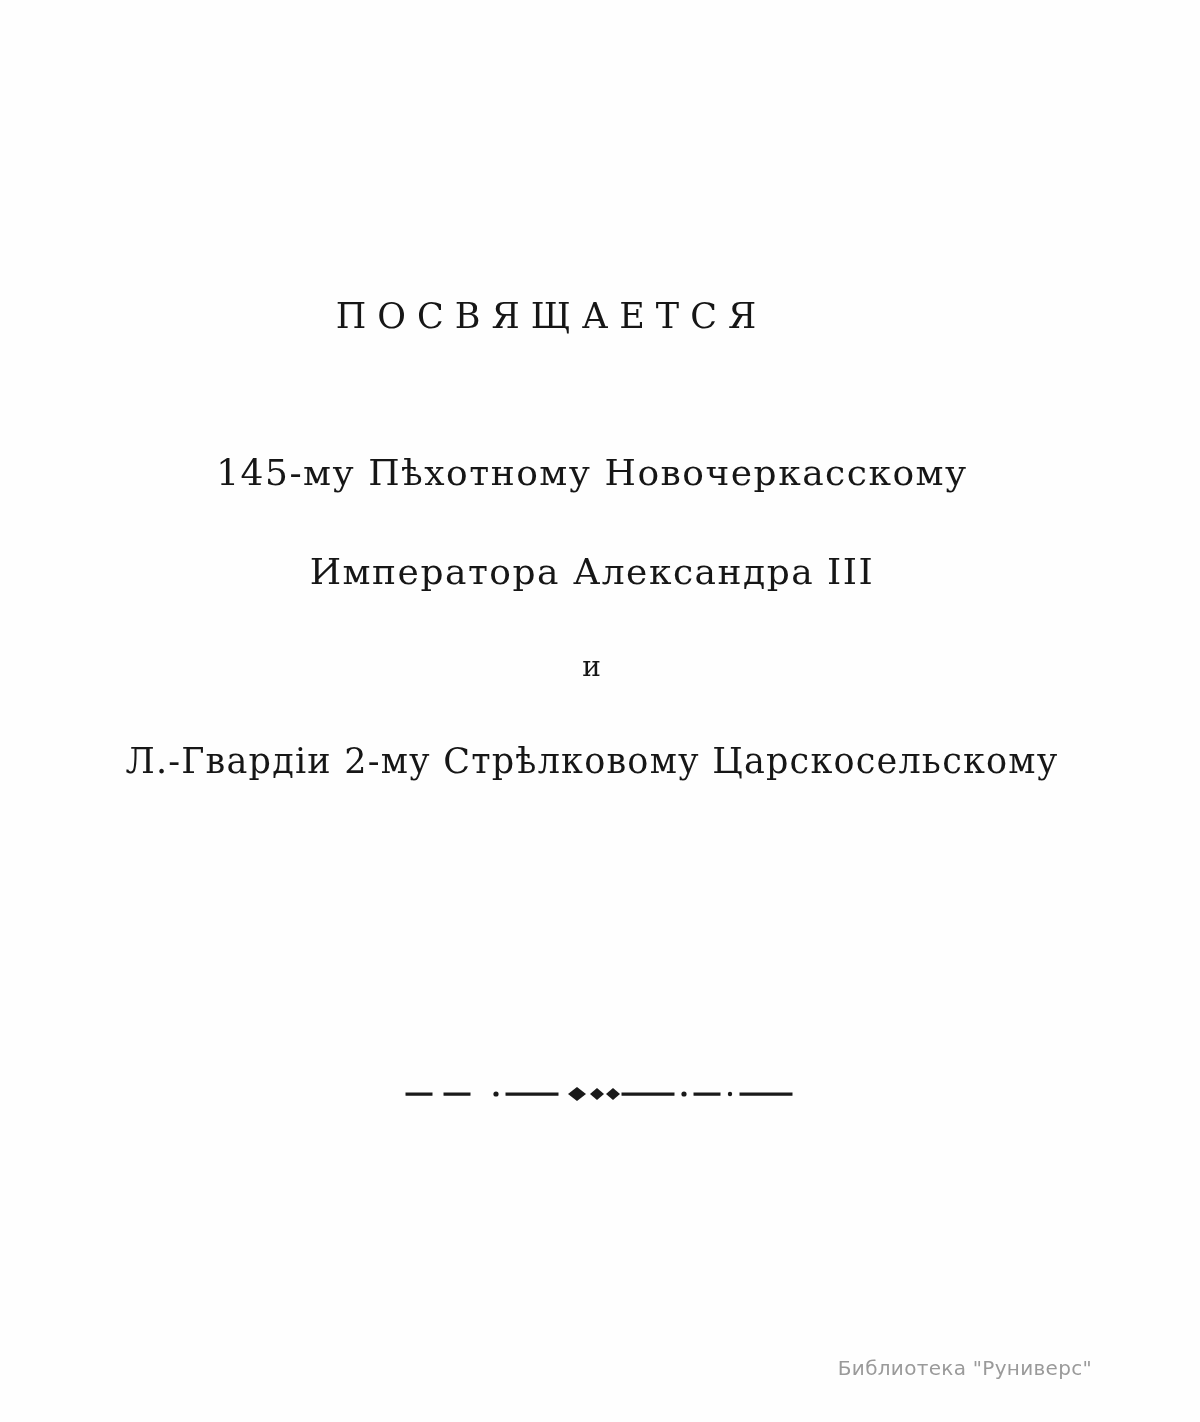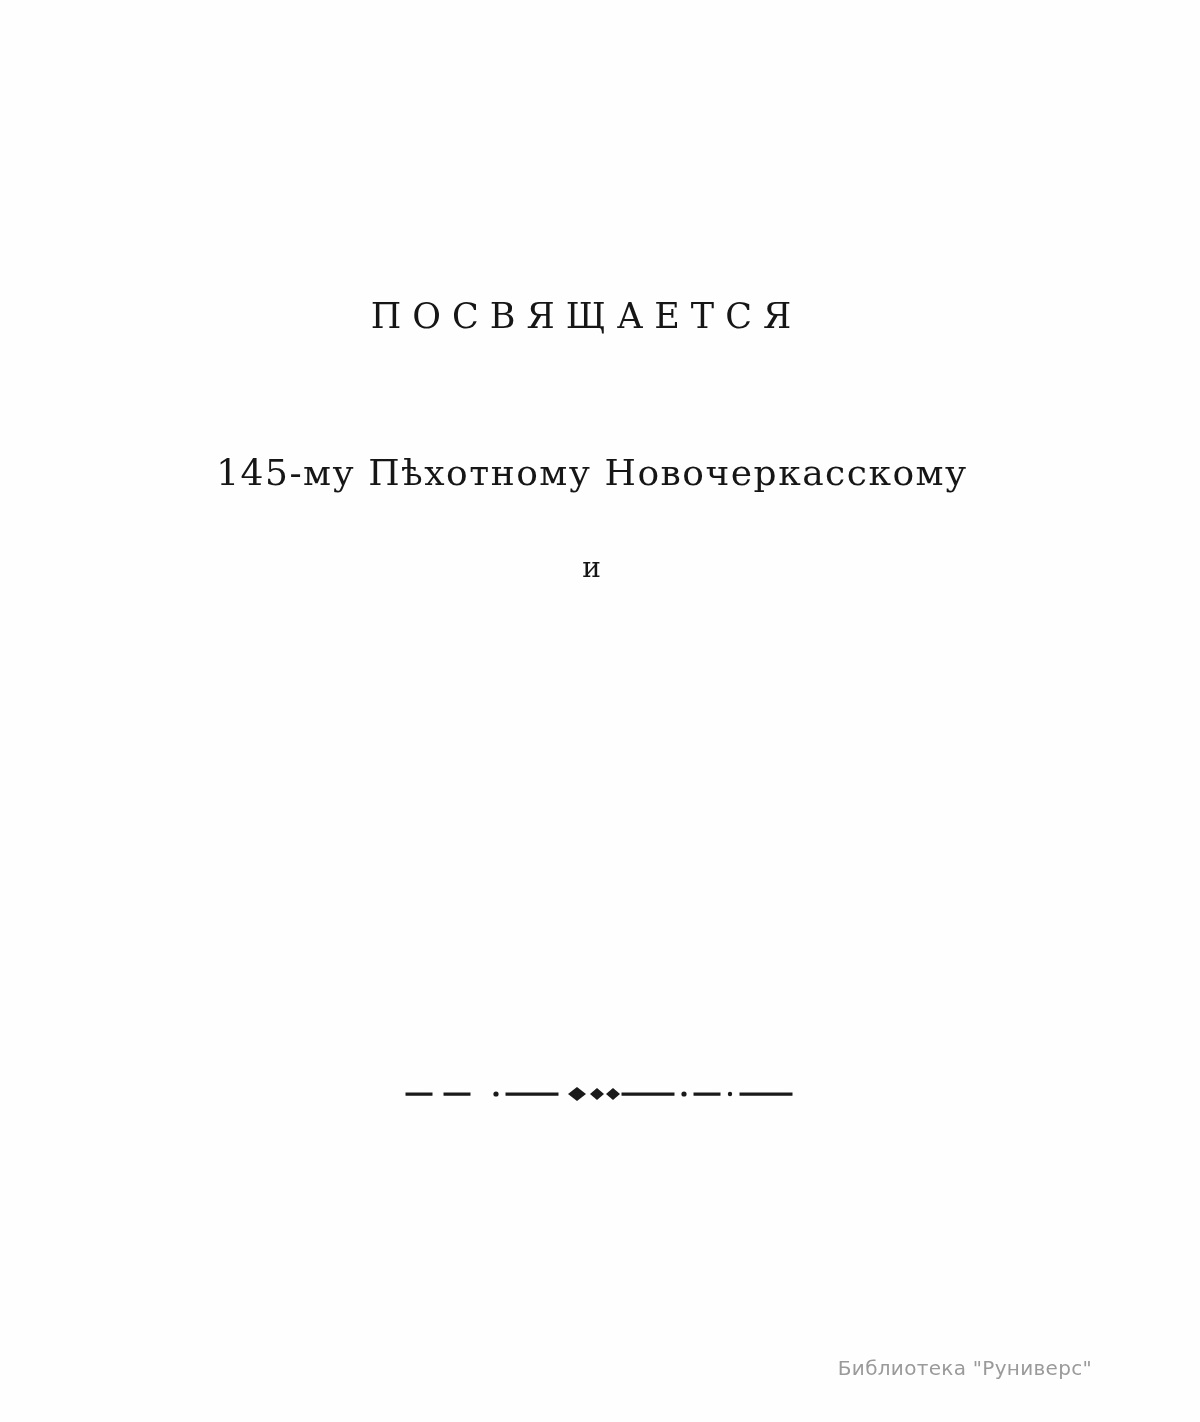--- a/index.html
+++ b/index.html
@@ -27,21 +27,20 @@
     top: 296px;
     left: 0;
     width: 1092px;
     text-align: center;
     font-family: "DejaVu Serif", serif;
     font-size: 35px;
     letter-spacing: 11px;
     text-indent: 11px;
     color: #161616;
     font-weight: 400;
-    padding-left: 35px;
   }
 
   .dedication-body {
     position: absolute;
     top: 455px;
     left: 0;
     width: 1200px;
     text-align: center;
   }
 
@@ -91,21 +90,23 @@
 </style>
 </head>
 <body>
 
 <div class="page">
 
   <div class="dedication-heading">ПОСВЯЩАЕТСЯ</div>
 
   <div class="dedication-body">
     <p class="ded-line">145-му Пѣхотному Новочеркасскому</p>
+    <p class="ded-line">Императора Александра III</p>
     <p class="ded-line small">и</p>
+    <p class="ded-line wide">Л.-Гвардіи 2-му Стрѣлковому Царскосельскому</p>
   </div>
 
   <div class="ornament">
     <svg width="400" height="24" viewBox="0 0 400 24" aria-hidden="true">
       <g fill="#1a1a1a" stroke="#1a1a1a">
         <rect x="6" y="11" width="26" height="2.2"></rect>
         <rect x="44" y="11" width="26" height="2.2"></rect>
         <circle cx="96" cy="12" r="2.6" stroke="none"></circle>
         <rect x="106" y="11" width="52" height="2.2"></rect>
         <path d="M168 12 l9 -7 l9 7 l-9 7 z" stroke="none"></path>

